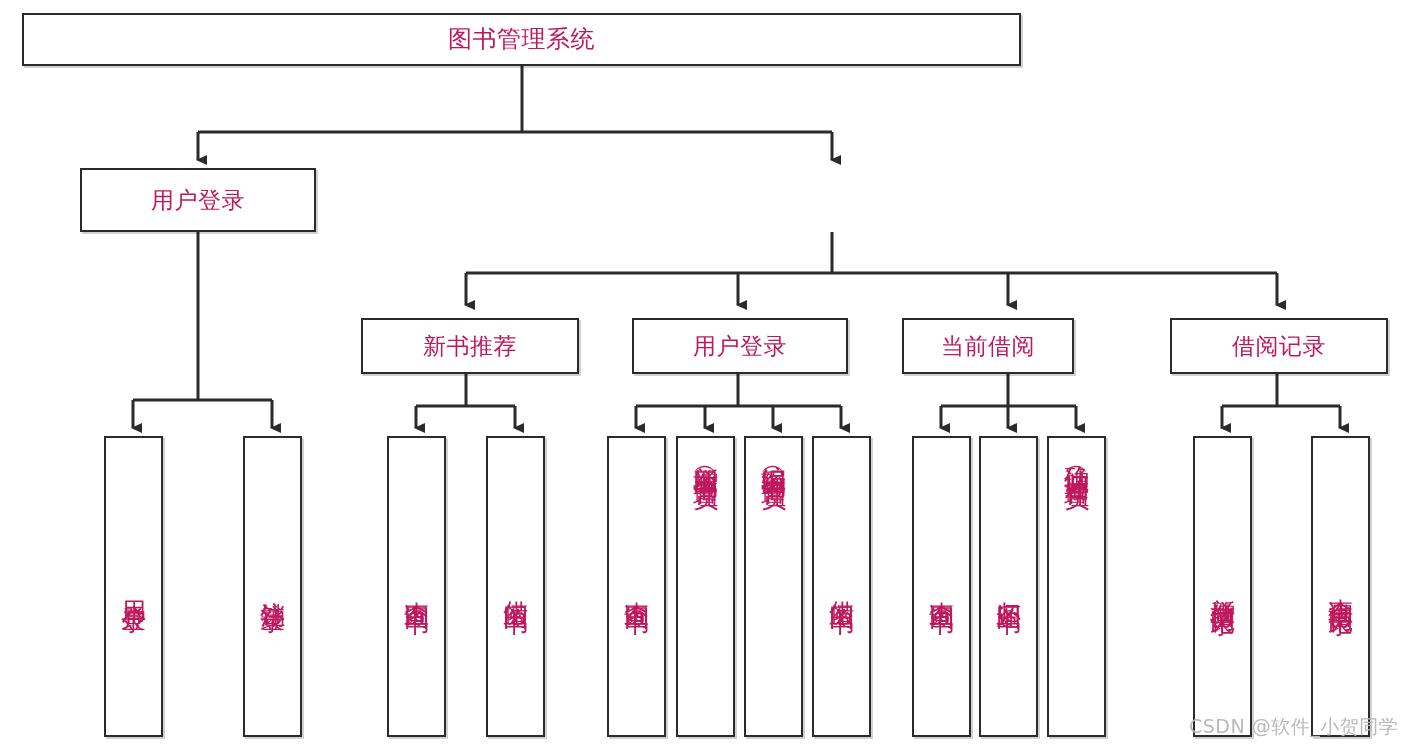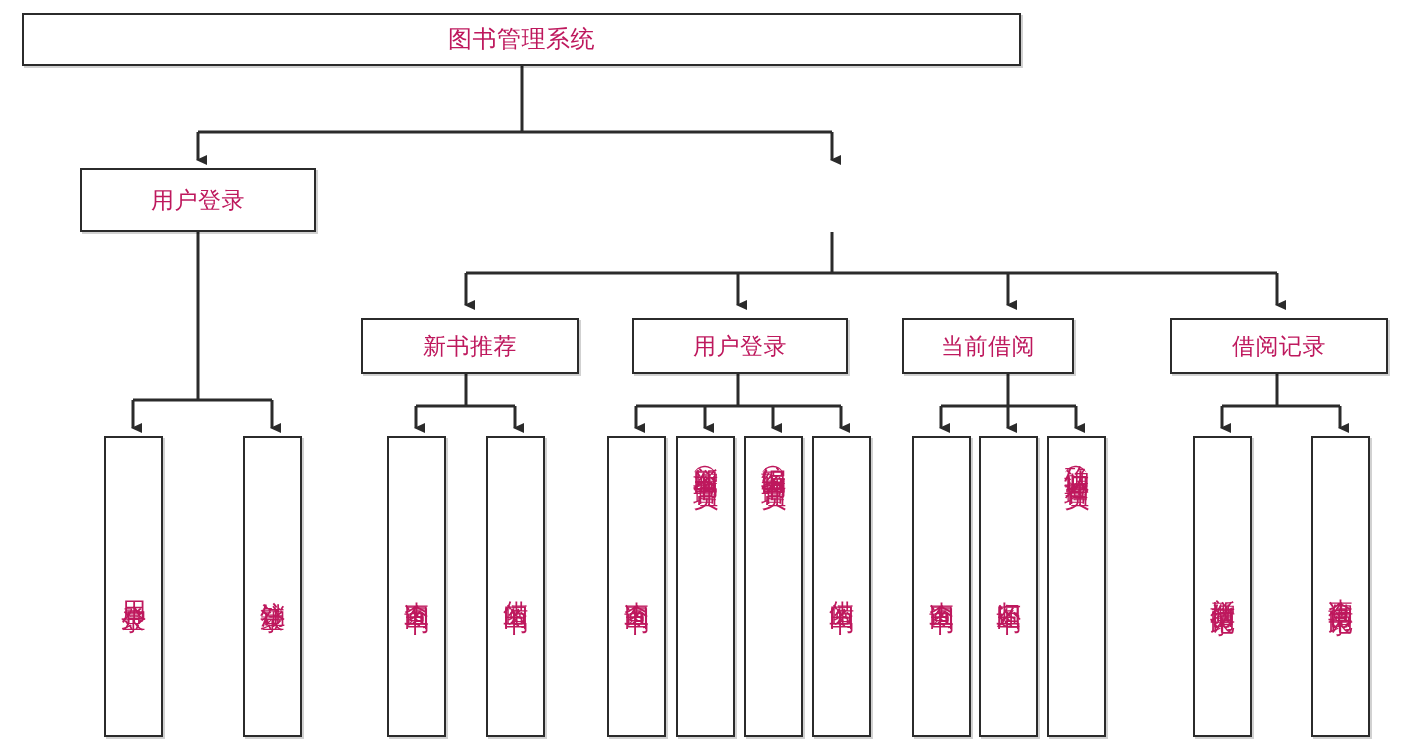--- a/index.html
+++ b/index.html
@@ -205,14 +205,15 @@
   </div>
 
   <div class="node vert" style="left:1193px; top:436px; width:59px; height:301px;">
     <span class="label">新增借阅记录</span>
   </div>
 
   <div class="node vert" style="left:1311px; top:436px; width:59px; height:301px;">
     <span class="label">查询借阅记录</span>
   </div>
 
+  <div class="watermark" style="left:1189px; top:714px;">CSDN @软件_小贺同学</div>
 
 </div>
 
 </body></html>

